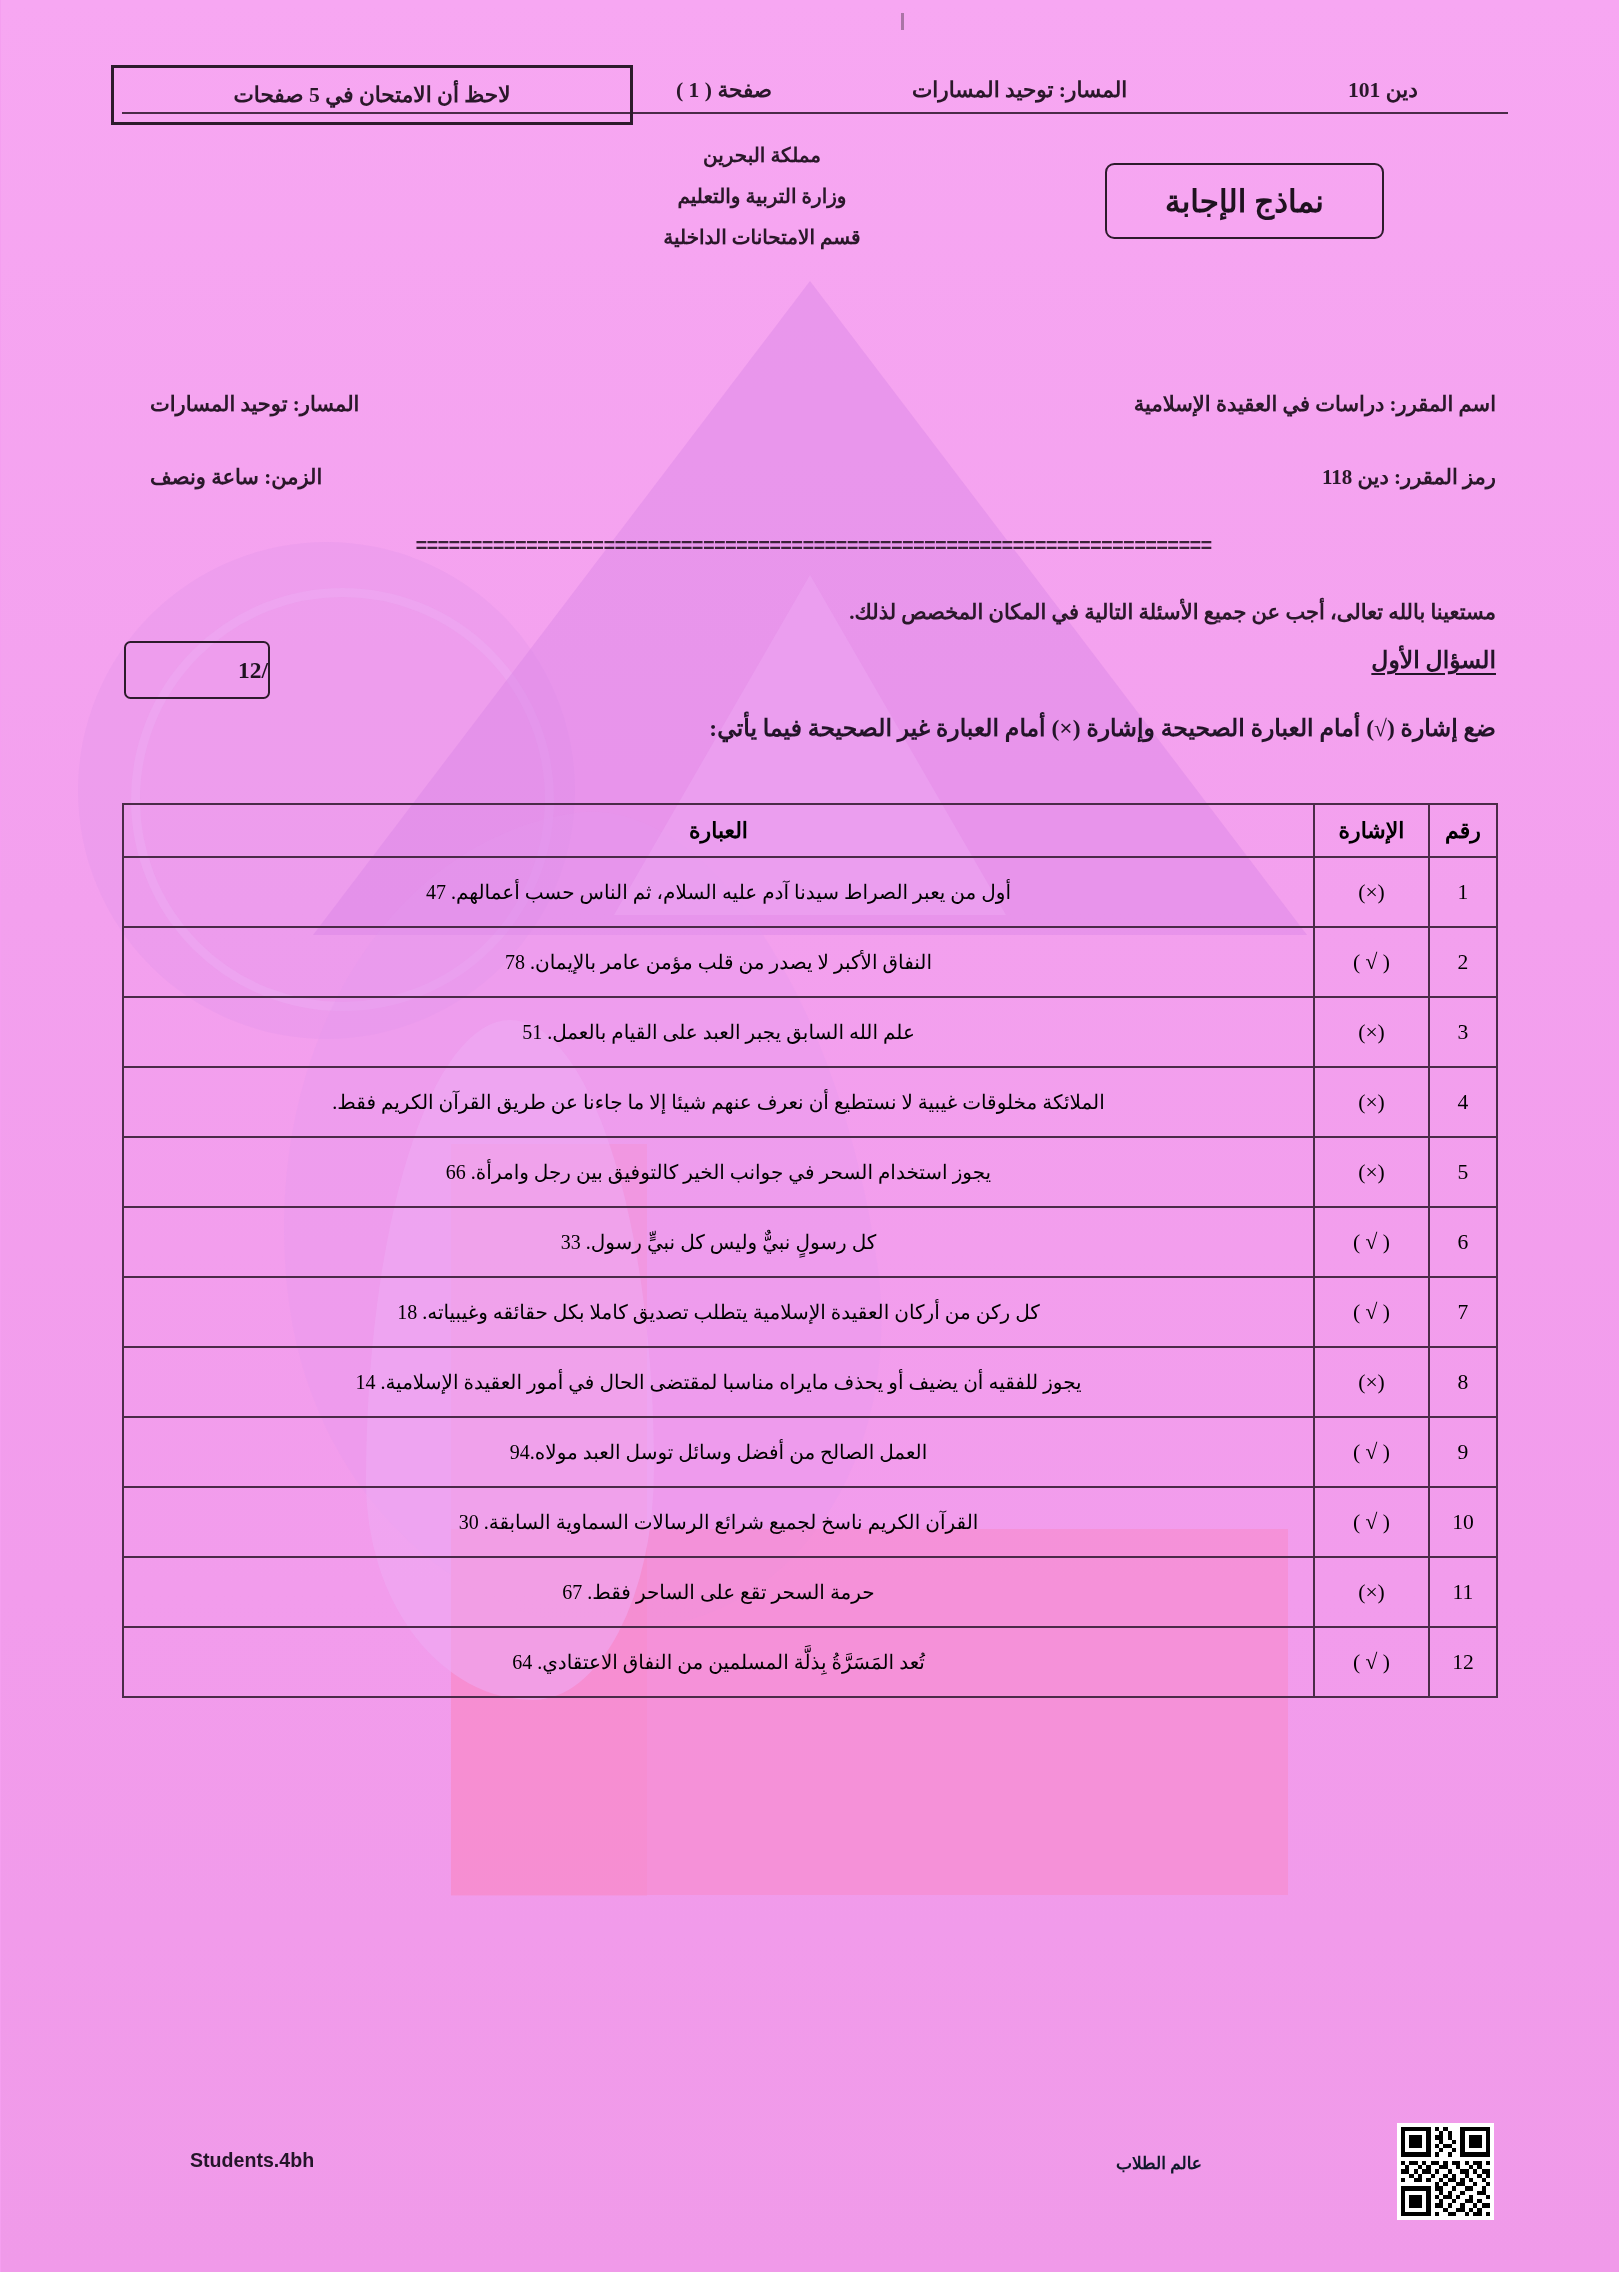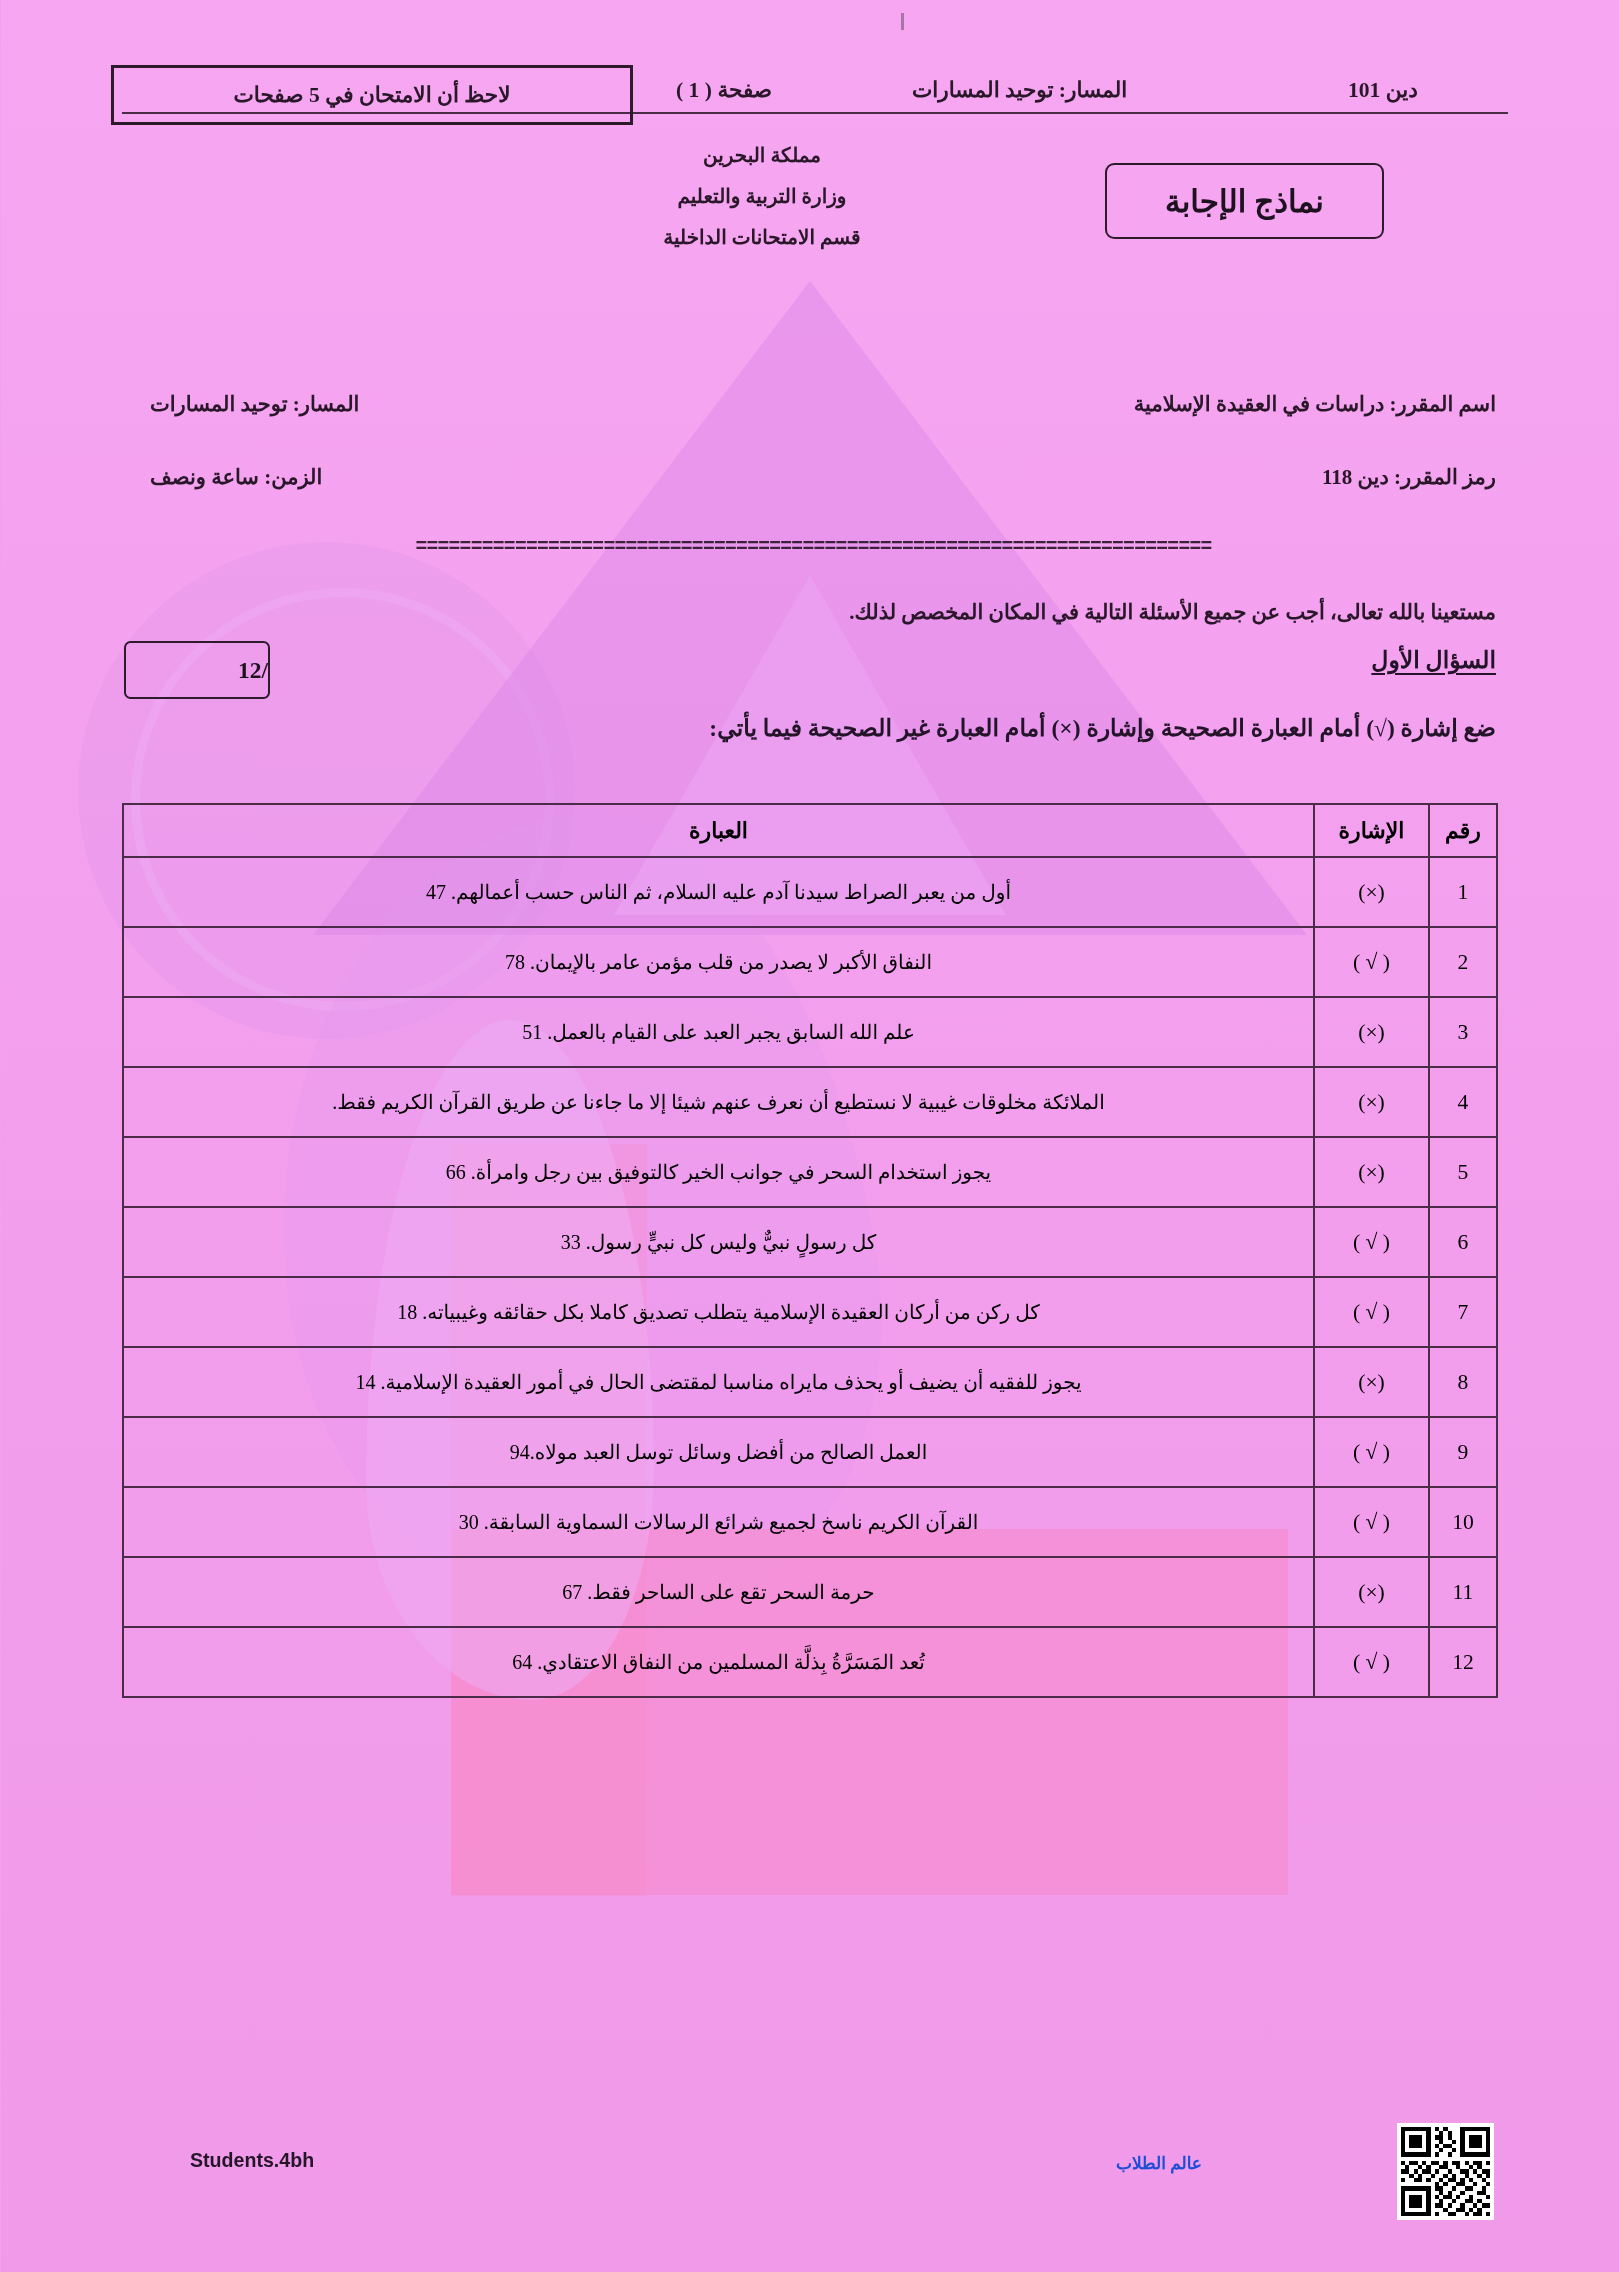--- a/index.html
+++ b/index.html
@@ -179,21 +179,21 @@
   col.c-stmt{width:auto;}
 
   td.num{text-align:center;font-size:21.6px;height:68px;}
   td.sign{text-align:center;font-size:21.6px;}
   td.stmt{text-align:center;font-size:20px;line-height:1.45;}
   td.stmt.center{text-align:center;}
 
   
   .foot-right{
     position:absolute;right:418px;top:2153px;
-    font-size:17px;color:#1d4ed8;font-weight:bold;
+    font-size:17px;color:#0f172a;font-weight:bold;
   }
   .foot-left{
     position:absolute;left:190px;top:2149px;
     font-size:19.6px;color:#241529;font-weight:bold;
     font-family:"Liberation Sans", sans-serif;
   }
   .qr{
     position:absolute;left:1397px;top:2123px;width:97px;height:97px;
     background:#ffffff;padding:3.9px;box-sizing:border-box;
   }

